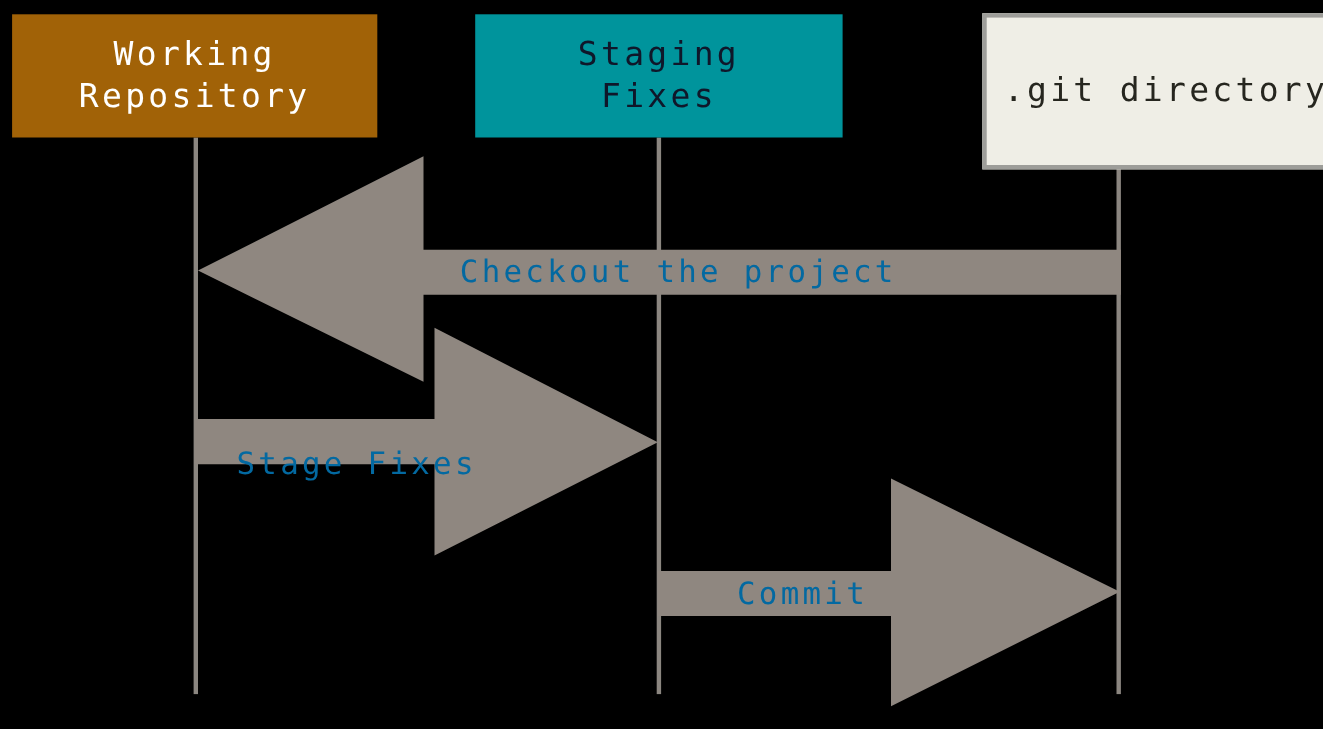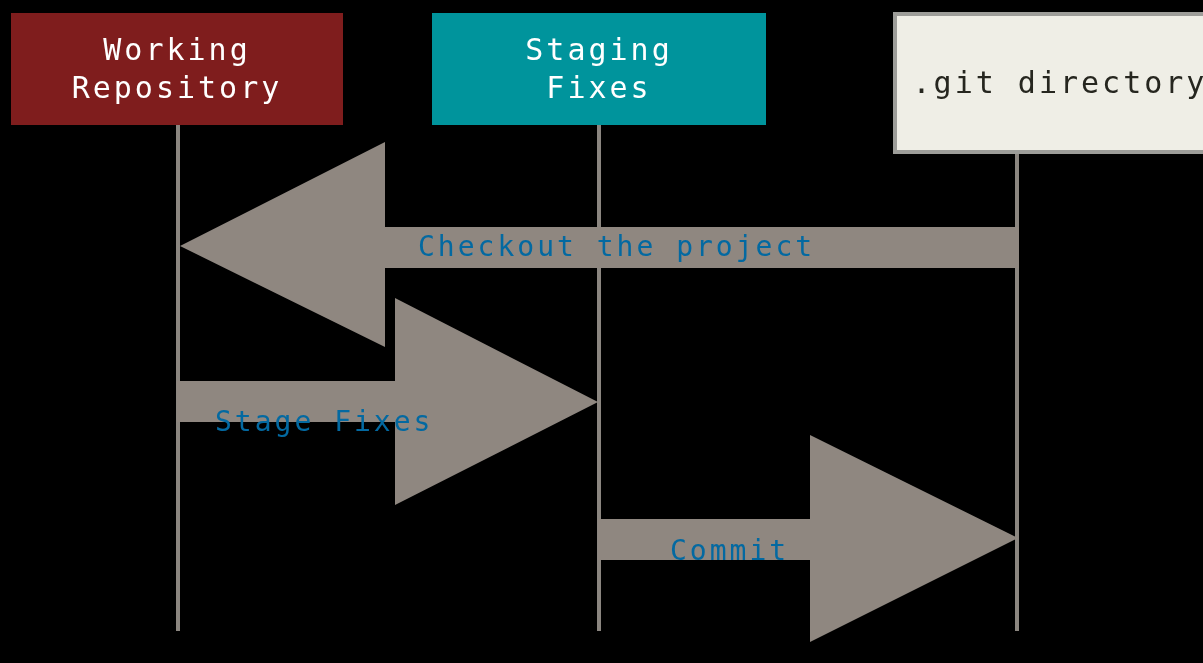--- a/index.html
+++ b/index.html
@@ -38,44 +38,44 @@
     align-items: center;
     justify-content: center;
     text-align: center;
     font-size: 30px;
     line-height: 38px;
     letter-spacing: 3px;
     box-sizing: border-box;
   }
   .box-working {
     left: 11px; top: 13px; width: 332px; height: 112px;
-    background: #7f1d1d; color: #ffffff;
+    background: #a16207; color: #ffffff;
   }
   .box-staging {
     left: 432px; top: 13px; width: 334px; height: 112px;
-    background: #00949c; color: #ffffff;
+    background: #00949c; color: #0f172a;
   }
   .box-git {
     left: 853px; top: 12px; width: 334px; height: 142px;
     background: #efeee6; color: #26261f;
     border: 4px solid #9d9d99;
     margin-left: 40px;
   }
   .arrow-label {
     position: absolute;
     height: 41px;
     line-height: 41px;
     font-size: 28px;
     letter-spacing: 3px;
     white-space: nowrap;
     color: #0369a1;
   }
   .label-checkout { left: 418px; top: 226px; }
   .label-stage    { left: 215px; top: 401px; }
-  .label-commit   { left: 670px; top: 519px; margin-top: 11px; }
+  .label-commit   { left: 670px; top: 519px; }
 </style>
 </head>
 <body>
 
 <div class="canvas">
 
   <div class="lifeline l1"></div>
   <div class="lifeline l2"></div>
   <div class="lifeline l3"></div>
 

